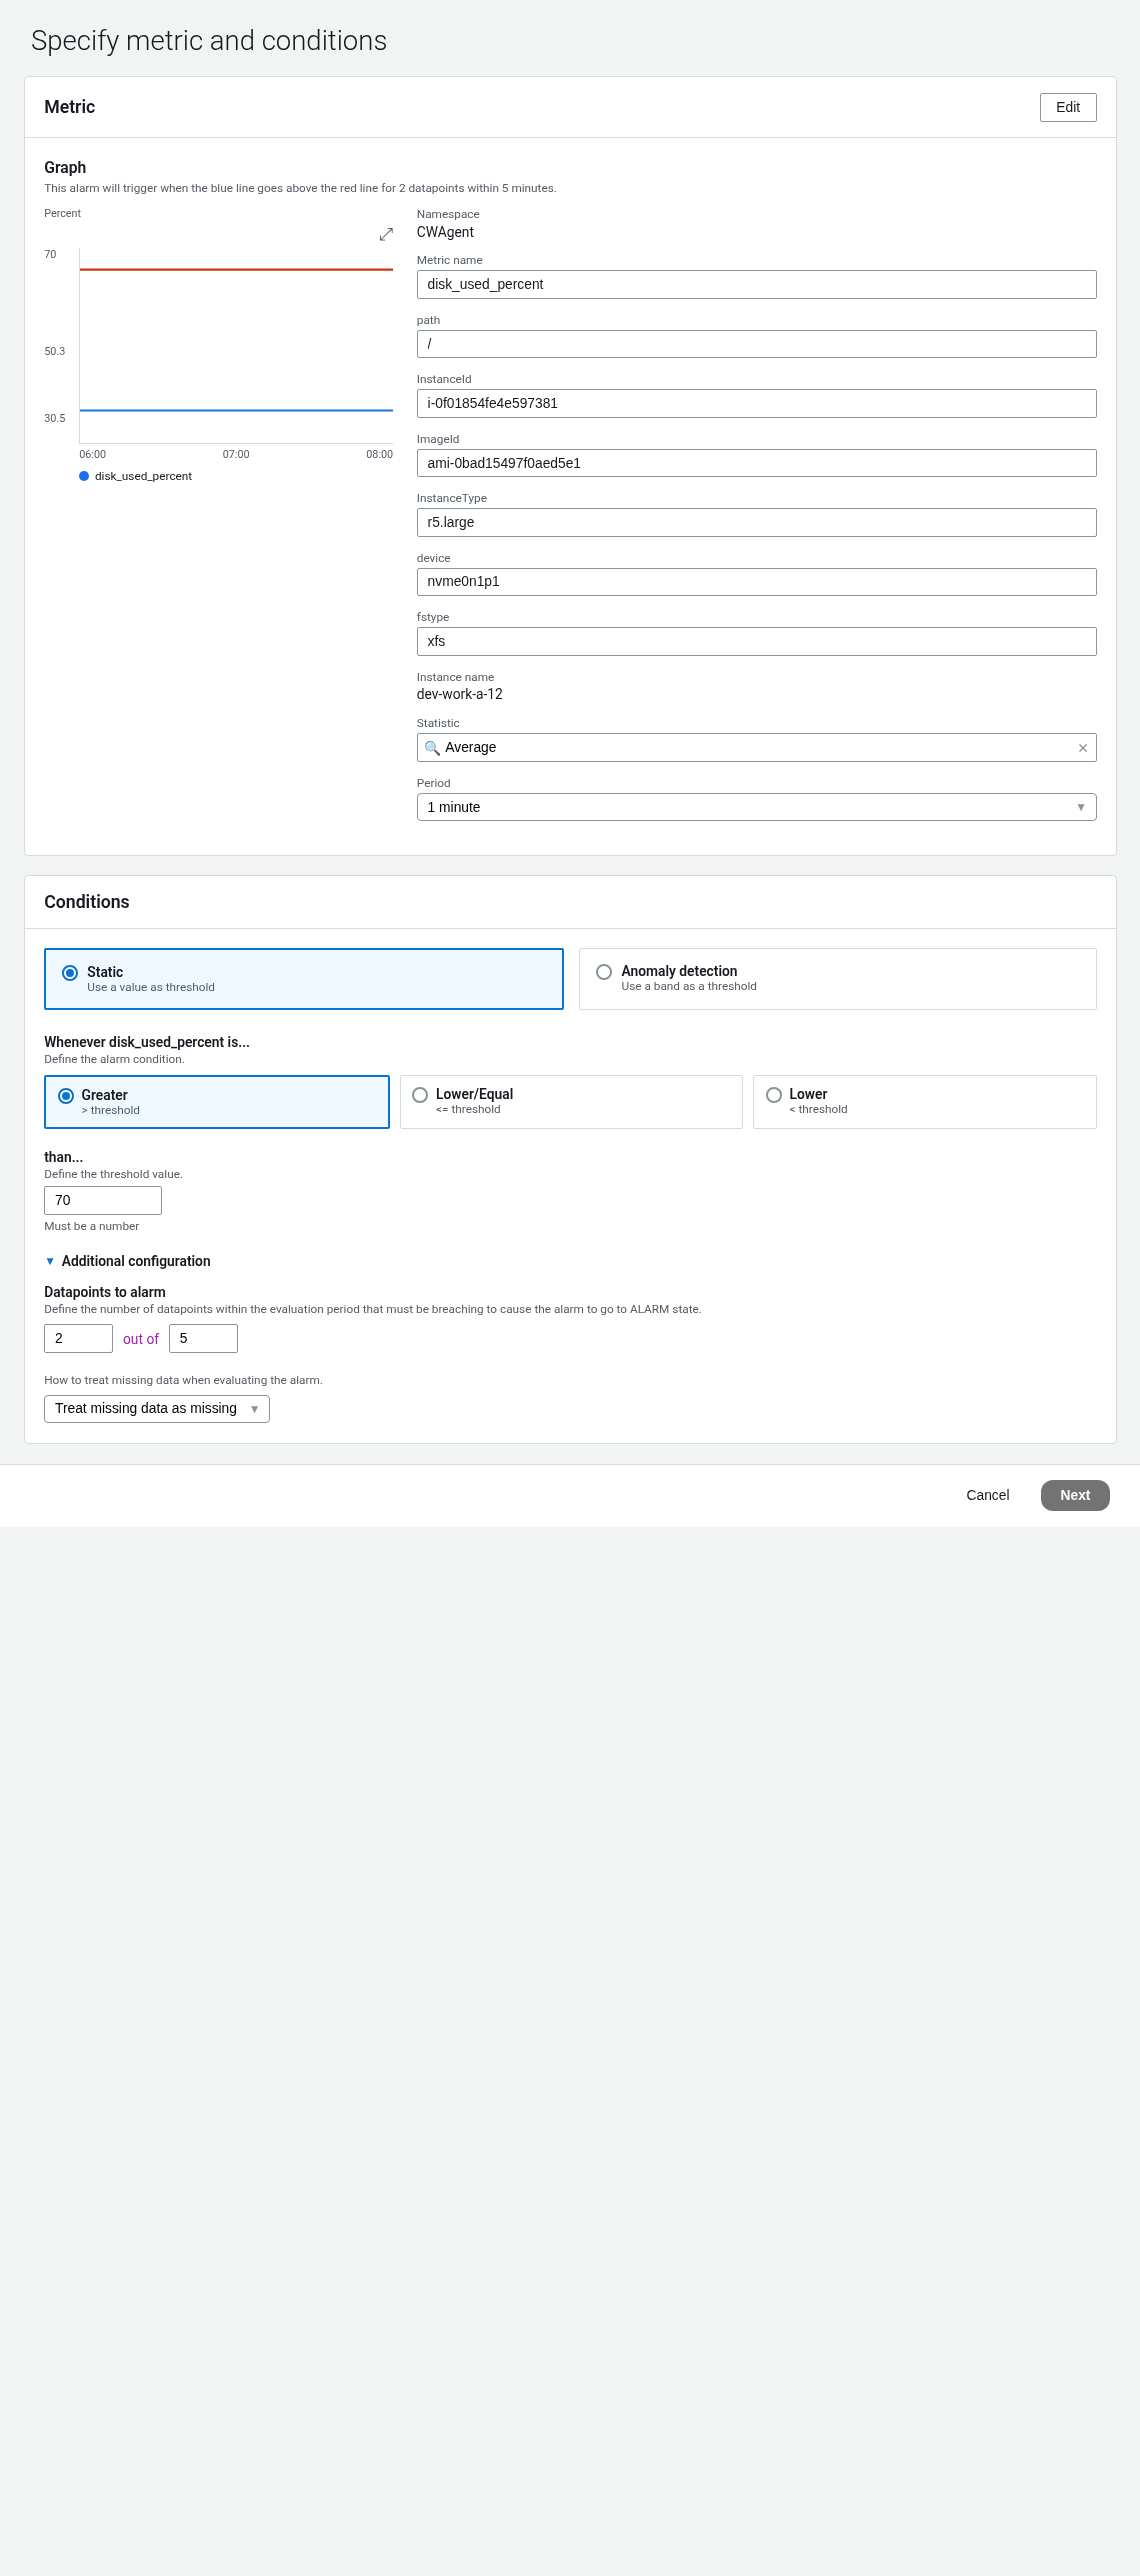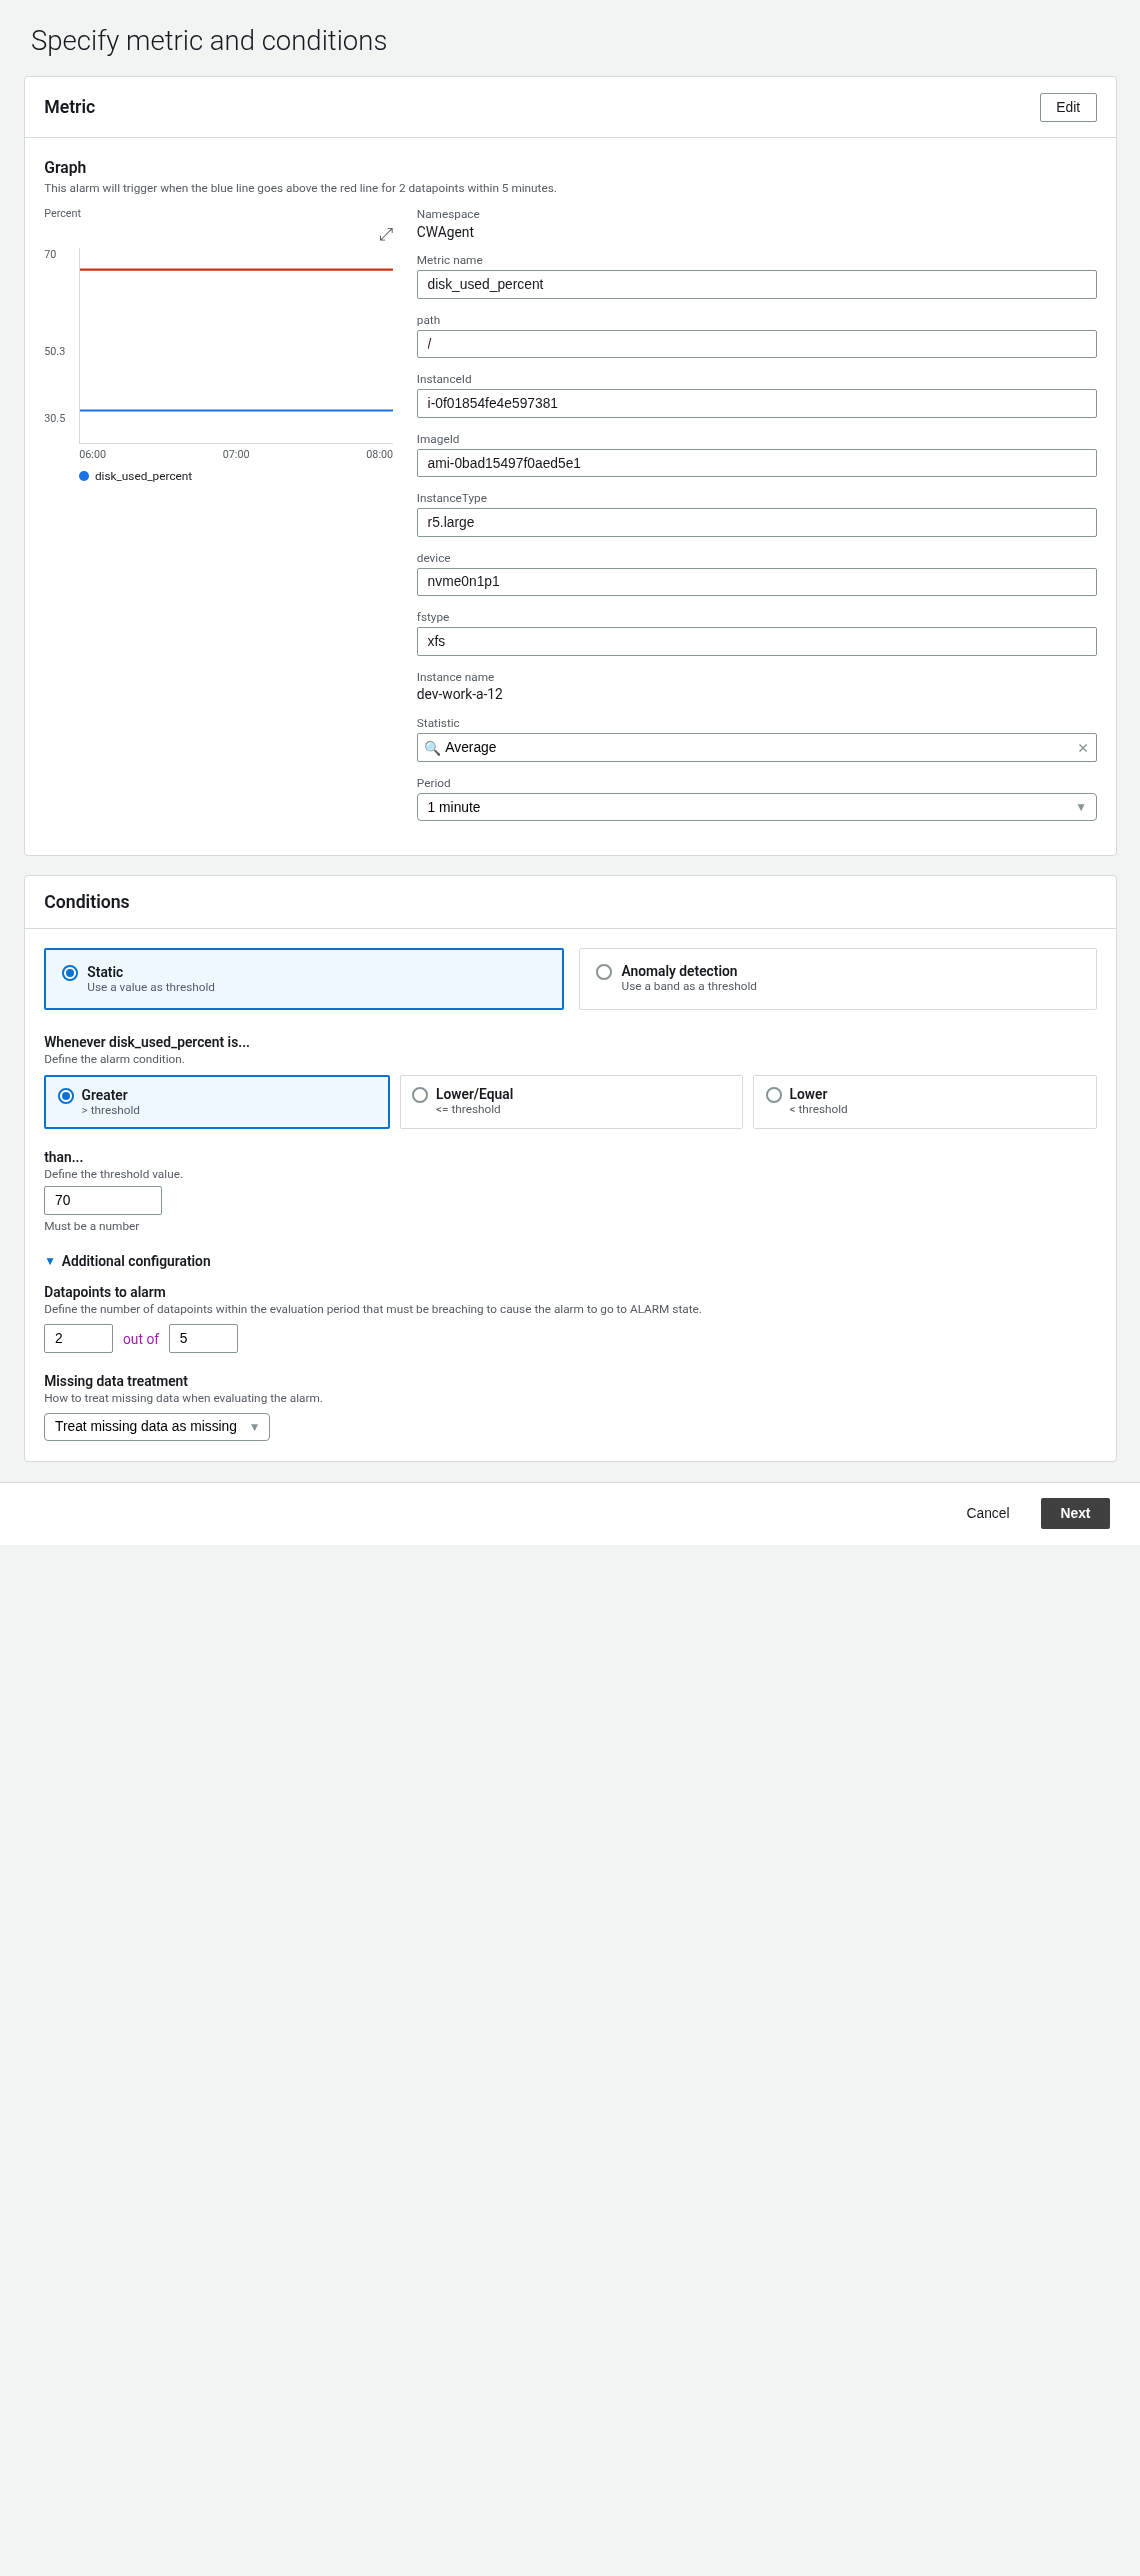--- a/index.html
+++ b/index.html
@@ -439,22 +439,22 @@
       border: none;
       background: transparent;
       cursor: pointer;
       font-size: 13.8px;
       color: #16191f;
     }
 
     .btn-next {
       padding: 7.9px 19.6px;
       border: none;
-      border-radius: 2px;
-      background: #404040;
+      border-radius: 12px;
+      background: #737373;
       color: #fff;
       cursor: pointer;
       font-size: 13.8px;
       font-weight: 600;
       text-align: center;
     }
 
     .conditions-body {
       padding: 19.6px;
     }
@@ -659,21 +659,20 @@
     
     <div class="datapoints-label">Datapoints to alarm</div>
     <div class="datapoints-desc">Define the number of datapoints within the evaluation period that must be breaching to cause the alarm to go to ALARM state.</div>
     <div class="datapoints-row">
       <input class="datapoints-input" type="text" value="2" style="">
       <span class="out-of-text">out of</span>
       <input class="datapoints-input" type="text" value="5" style="">
     </div>
 
     
-    <div class="missing-data-label">Missing data treatment</div>
     <div class="missing-data-desc">How to treat missing data when evaluating the alarm.</div>
     <div class="select-wrapper" style="width: 226px;">
       <select>
         <option>Treat missing data as missing</option>
         <option>Treat missing data as good</option>
         <option>Treat missing data as bad</option>
         <option>Treat missing data as ignore</option>
       </select>
       <span class="select-arrow">▼</span>
     </div>

